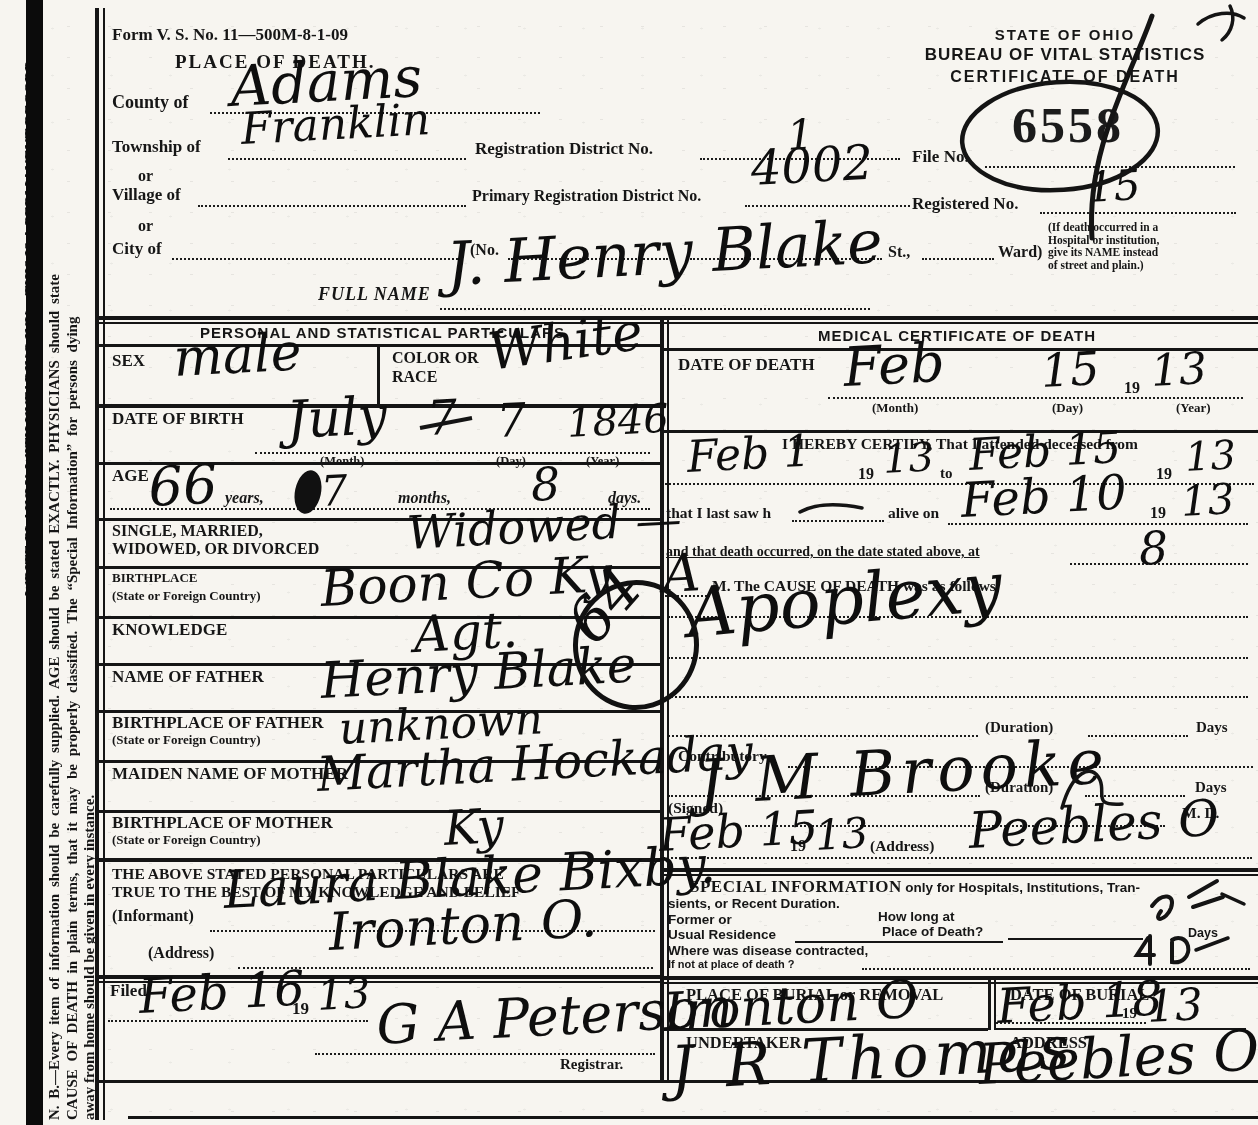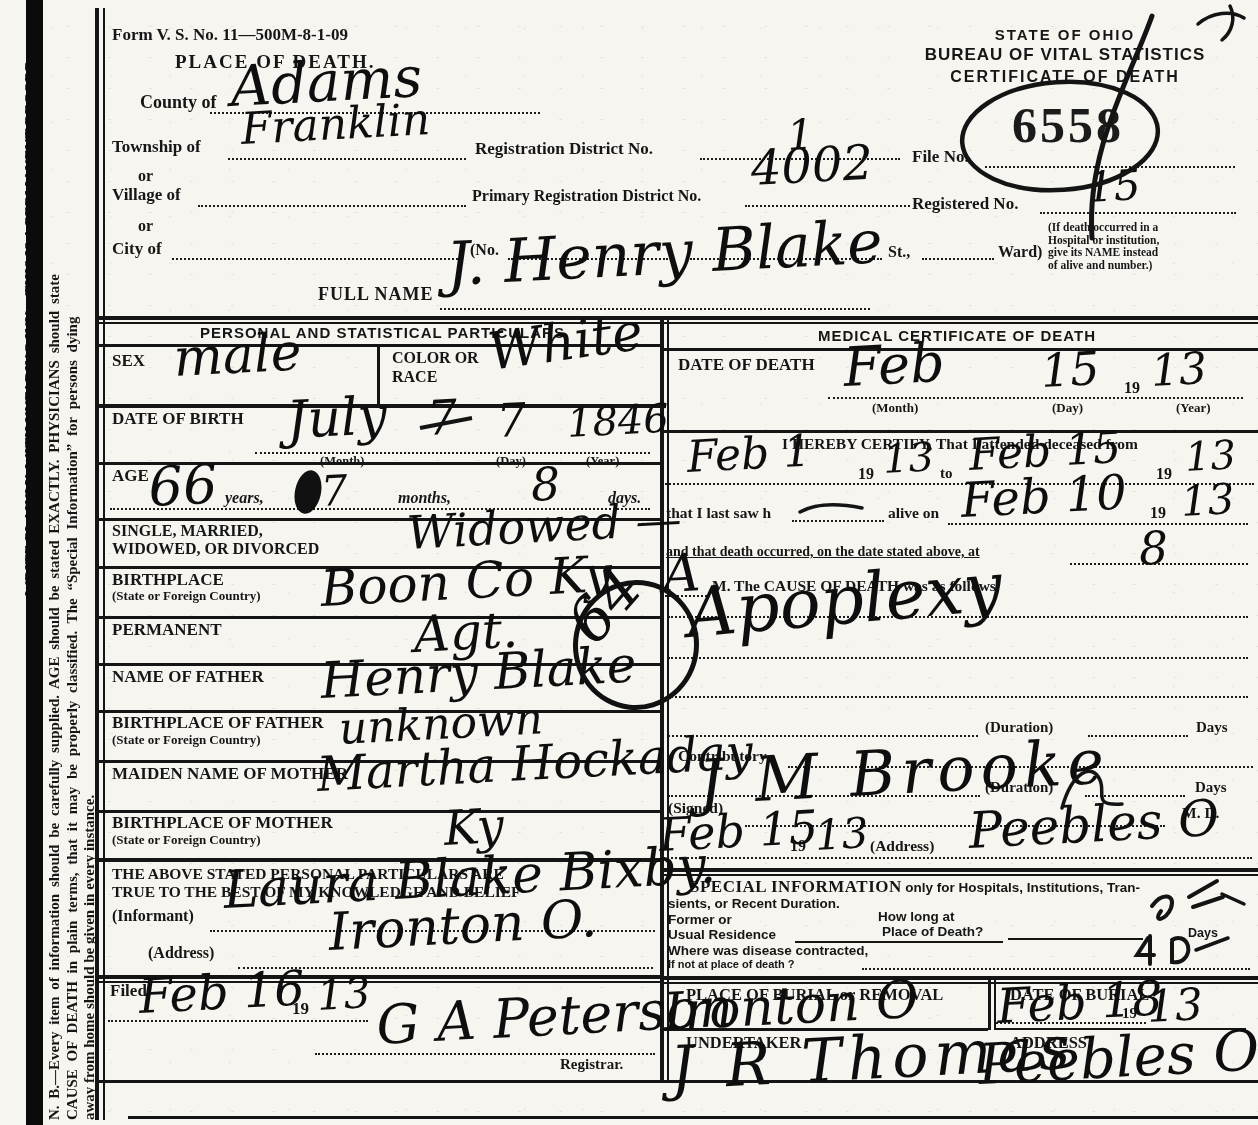--- a/index.html
+++ b/index.html
@@ -40,21 +40,21 @@
   <div class="vl" style="left:95px;top:8px;width:4px;height:1112px;"></div>
   <div class="vl" style="left:103px;top:8px;width:1.5px;height:1112px;"></div>
 
   <div class="lbl" style="left:112px;top:26px;font-size:17px;">Form V. S. No. 11—500M-8-1-09</div>
   <div class="lbl" style="left:175px;top:52px;font-size:19px;letter-spacing:2px;">PLACE OF DEATH.</div>
 
   <div class="lbl sans" style="left:940px;top:27px;width:250px;text-align:center;font-size:15px;letter-spacing:2px;">STATE OF OHIO</div>
   <div class="lbl sans" style="left:890px;top:46px;width:350px;text-align:center;font-size:17px;letter-spacing:1px;">BUREAU OF VITAL STATISTICS</div>
   <div class="lbl sans" style="left:920px;top:69px;width:290px;text-align:center;font-size:16px;letter-spacing:2px;">CERTIFICATE OF DEATH</div>
 
-  <div class="lbl" style="left:112px;top:93px;font-size:18px;margin-left:28px;">County of</div>
+  <div class="lbl" style="left:112px;top:93px;font-size:18px;">County of</div>
   <div class="dots" style="left:210px;top:112px;width:330px;"></div>
   <div class="hw" style="left:232px;top:60px;font-size:56px;">Adams</div>
 
   <div class="lbl" style="left:112px;top:138px;font-size:17px;">Township of</div>
   <div class="dots" style="left:228px;top:158px;width:238px;"></div>
   <div class="hw" style="left:242px;top:108px;font-size:44px;">Franklin</div>
   <div class="lbl" style="left:475px;top:140px;font-size:17px;">Registration District No.</div>
   <div class="dots" style="left:700px;top:158px;width:200px;"></div>
   <div class="hw" style="left:788px;top:116px;font-size:42px;">1</div>
   <div class="lbl" style="left:912px;top:148px;font-size:17px;">File No.</div>
@@ -79,24 +79,24 @@
   <div class="lbl" style="left:470px;top:242px;font-size:16px;">(No.</div>
   <div class="dots" style="left:508px;top:258px;width:160px;"></div>
   <div class="dots" style="left:690px;top:258px;width:192px;"></div>
   <div class="lbl" style="left:888px;top:244px;font-size:16px;">St.,</div>
   <div class="dots" style="left:922px;top:258px;width:72px;"></div>
   <div class="lbl" style="left:998px;top:244px;font-size:16px;">Ward)</div>
   <div class="lbl" style="left:1048px;top:221px;font-size:11.5px;line-height:12.5px;">
     <span class="blockline">(If death occurred in a</span>
     <span class="blockline">Hospital or institution,</span>
     <span class="blockline">give its NAME instead</span>
-    <span class="blockline">of alive and number.)</span>
+    <span class="blockline">of street and plain.)</span>
   </div>
 
-  <div class="lbl" style="left:318px;top:285px;font-size:18px;letter-spacing:1px;">FULL NAME</div>
+  <div class="lbl" style="left:318px;top:285px;font-size:18px;letter-spacing:1px;font-style:italic;">FULL NAME</div>
   <div class="dots" style="left:440px;top:308px;width:430px;"></div>
   <div class="hw" style="left:448px;top:236px;font-size:60px;">J. Henry Blake</div>
 
   <div class="hl" style="left:96px;top:316px;width:1162px;height:3.5px;"></div>
   <div class="hl" style="left:96px;top:322px;width:1162px;height:1.5px;"></div>
 
   <div class="vl" style="left:660px;top:318px;width:3.5px;height:762px;"></div>
   <div class="vl" style="left:667px;top:318px;width:1.5px;height:762px;"></div>
 
   <div class="lbl sans" style="left:110px;top:325px;width:545px;text-align:center;font-size:15px;letter-spacing:1px;">PERSONAL AND STATISTICAL PARTICULARS</div>
@@ -129,26 +129,26 @@
   <div class="lbl ital" style="left:398px;top:490px;font-size:16px;">months,</div>
   <div class="hw" style="left:532px;top:464px;font-size:46px;">8</div>
   <div class="lbl ital" style="left:608px;top:490px;font-size:16px;">days.</div>
   <div class="hl" style="left:96px;top:518px;width:567px;height:2.5px;"></div>
 
   <div class="lbl" style="left:112px;top:523px;font-size:16px;">SINGLE, MARRIED,</div>
   <div class="lbl" style="left:112px;top:541px;font-size:16px;">WIDOWED, OR DIVORCED</div>
   <div class="hw" style="left:408px;top:512px;font-size:46px;">Widowed —</div>
   <div class="hl" style="left:96px;top:566px;width:567px;height:2.5px;"></div>
 
-  <div class="lbl" style="left:112px;top:571px;font-size:17px;">BIRTHPLACE</div>
+  <div class="lbl" style="left:112px;top:571px;font-size:13px;">BIRTHPLACE</div>
   <div class="lbl" style="left:112px;top:589px;font-size:13px;">(State or Foreign Country)</div>
   <div class="hw" style="left:322px;top:566px;font-size:50px;">Boon Co  Ky</div>
   <div class="hl" style="left:96px;top:616px;width:567px;height:2.5px;"></div>
 
-  <div class="lbl" style="left:112px;top:621px;font-size:17px;">PERMANENT</div>
+  <div class="lbl" style="left:112px;top:621px;font-size:17px;">KNOWLEDGE</div>
   <div class="hw" style="left:415px;top:612px;font-size:50px;">Agt.</div>
   <div class="hl" style="left:96px;top:663px;width:567px;height:2.5px;"></div>
 
   <div class="lbl" style="left:112px;top:668px;font-size:17px;">NAME OF FATHER</div>
   <div class="hw" style="left:322px;top:658px;font-size:50px;">Henry Blake</div>
   <div class="hl" style="left:96px;top:710px;width:567px;height:2.5px;"></div>
 
   <div class="circle64">
     <span class="hw" style="left:24px;top:14px;font-size:60px;transform:rotate(-55deg);">64</span>
   </div>

